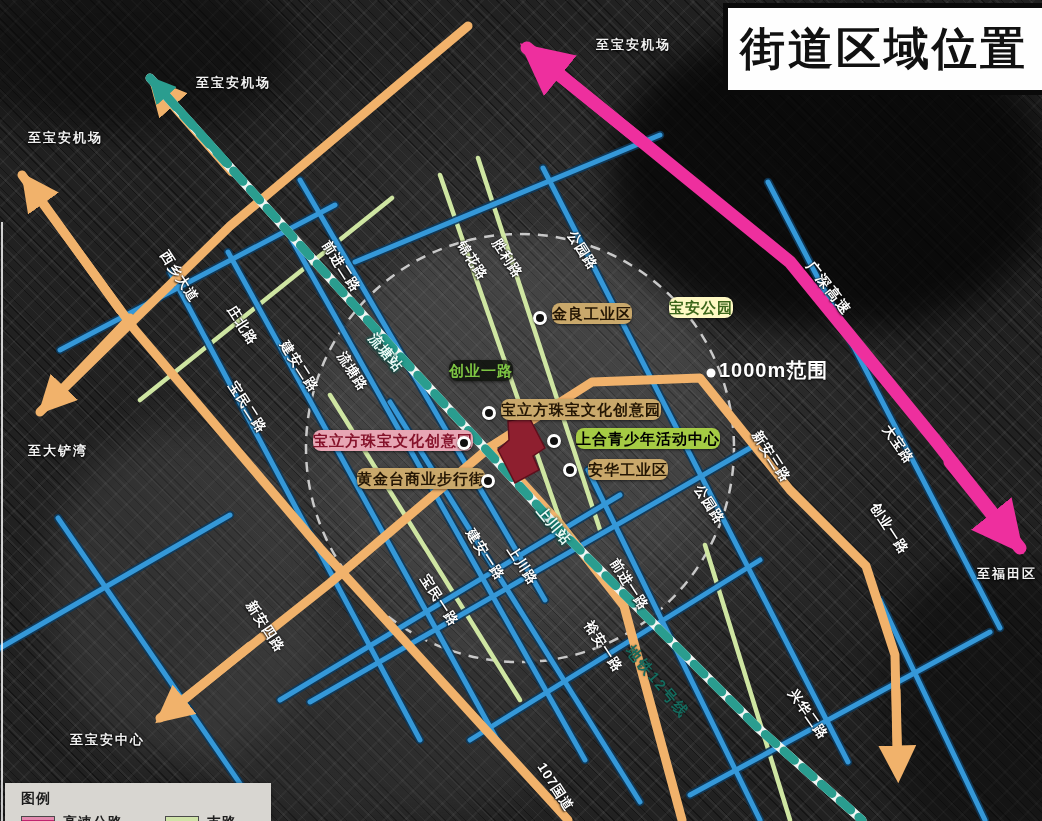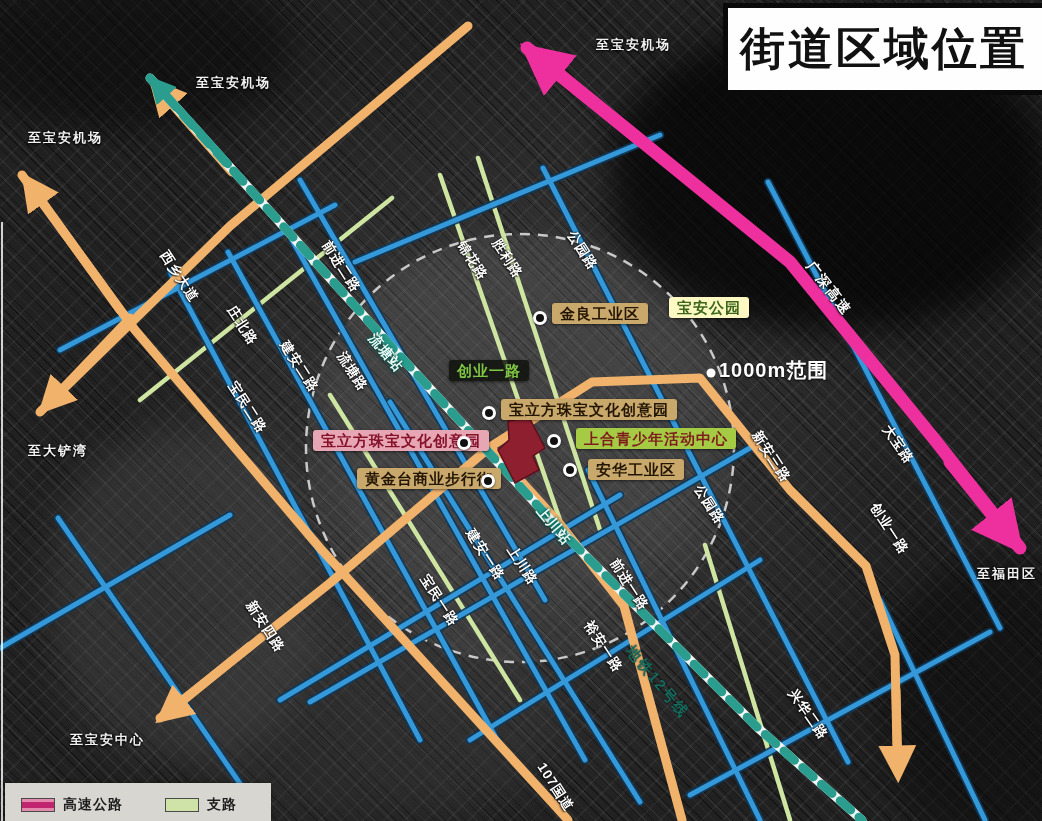--- a/index.html
+++ b/index.html
@@ -39,26 +39,26 @@
   .metroline-label{
     font-size:15px;font-weight:bold;color:#156b5e;letter-spacing:2px;
     text-shadow:0 0 2px rgba(0,0,0,0.6);
   }
   .range-label{
     font-size:20px;font-weight:bold;color:#fff;letter-spacing:1px;
     text-shadow:0 1px 2px #000;
   }
 
   .poi{
-    padding:2px 8px;border-radius:3px;font-size:15px;font-weight:bold;
+    padding:2px 0;border-radius:8px;font-size:15px;font-weight:bold;
     box-shadow:0 1px 3px rgba(0,0,0,0.55);letter-spacing:1px;
   }
   .poi-tan{background:#c9a86b;color:#241604;}
   .poi-pink{background:#e7a6b4;color:#85122a;}
-  .poi-green{background:#a5cb44;color:#7f1d1d;}
+  .poi-green{background:#a5cb44;color:#000000;}
   .poi-park-light{background:#fef9c3;color:#3c661b;}
   .poi-park-dark{background:rgba(12,16,10,0.82);color:#7ec643;}
   .poi-dot{
     position:absolute;width:14px;height:14px;border-radius:50%;
     background:#101010;border:3px solid #fff;box-sizing:border-box;
     box-shadow:0 1px 2px rgba(0,0,0,0.6);
   }
 
   .title-box{
     position:absolute;left:723px;top:3px;width:340px;height:92px;
@@ -235,20 +235,21 @@
       <div class="lbl range-label" style="left: 719px; top: 359px;">1000m范围</div>
     </div>
 
   <div class="edge-line"></div>
 
   <div class="title-box">
     <span>街道区域位置</span>
   </div>
 
   <div class="legend">
+    <div class="legend-title">图例</div>
     <div class="legend-row">
       <span class="swatch sw-pink"></span>
       <span class="legend-label">高速公路</span>
       <span class="swatch sw-green"></span>
       <span class="legend-label">支路</span>
     </div>
   </div>
 </div>
 
 </body></html>

